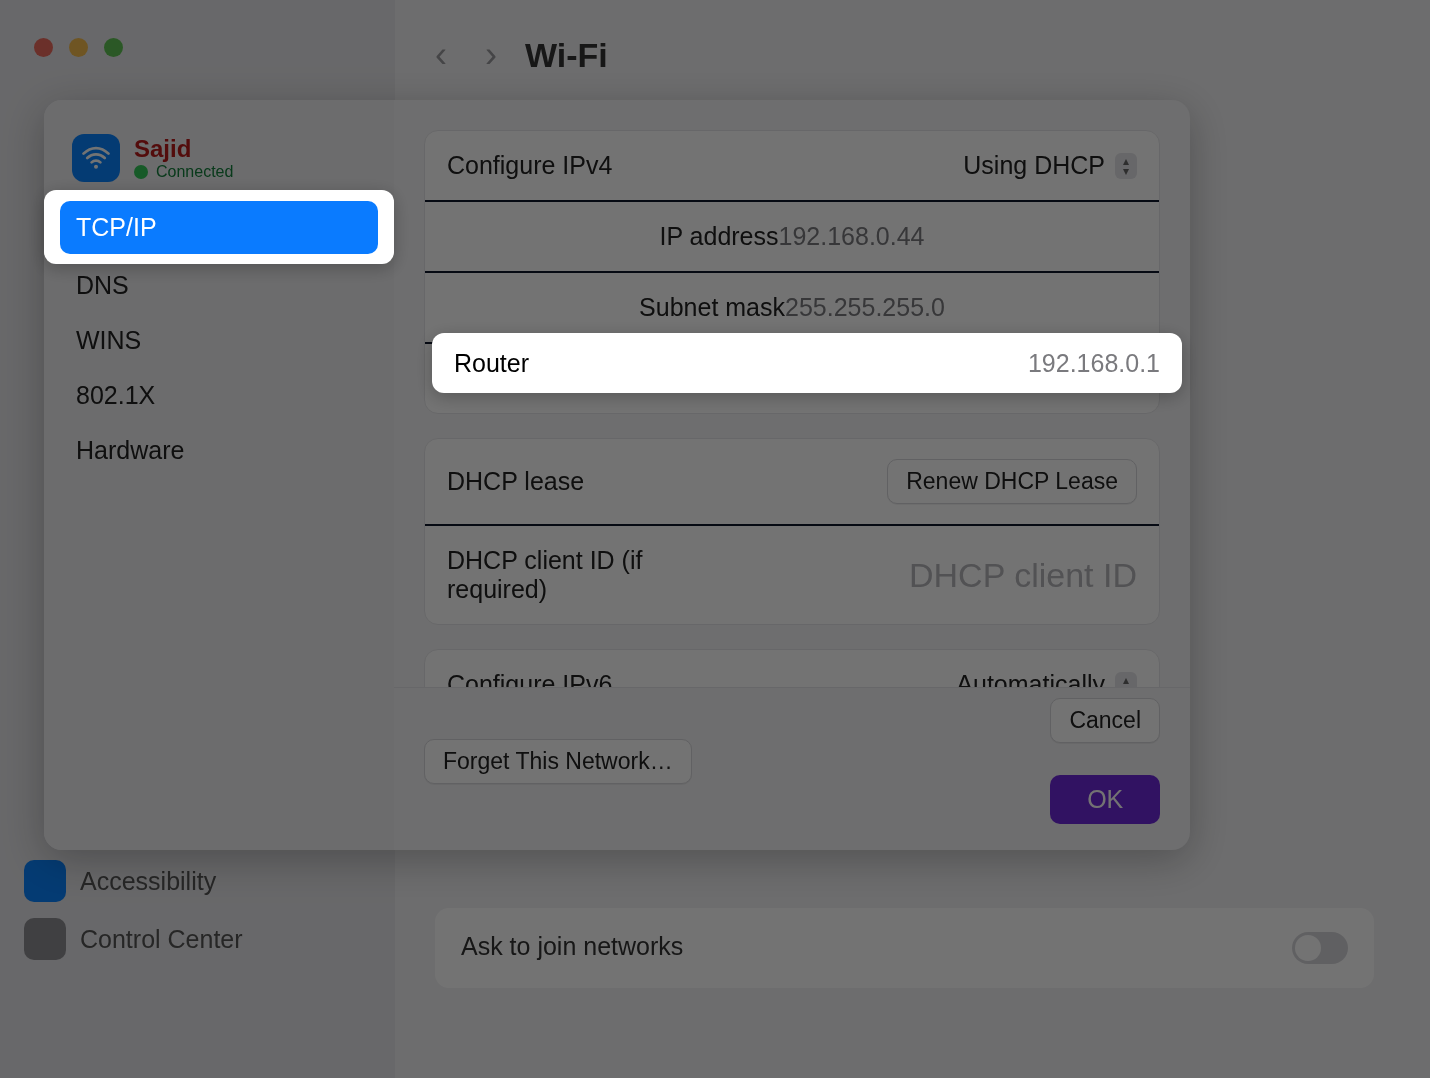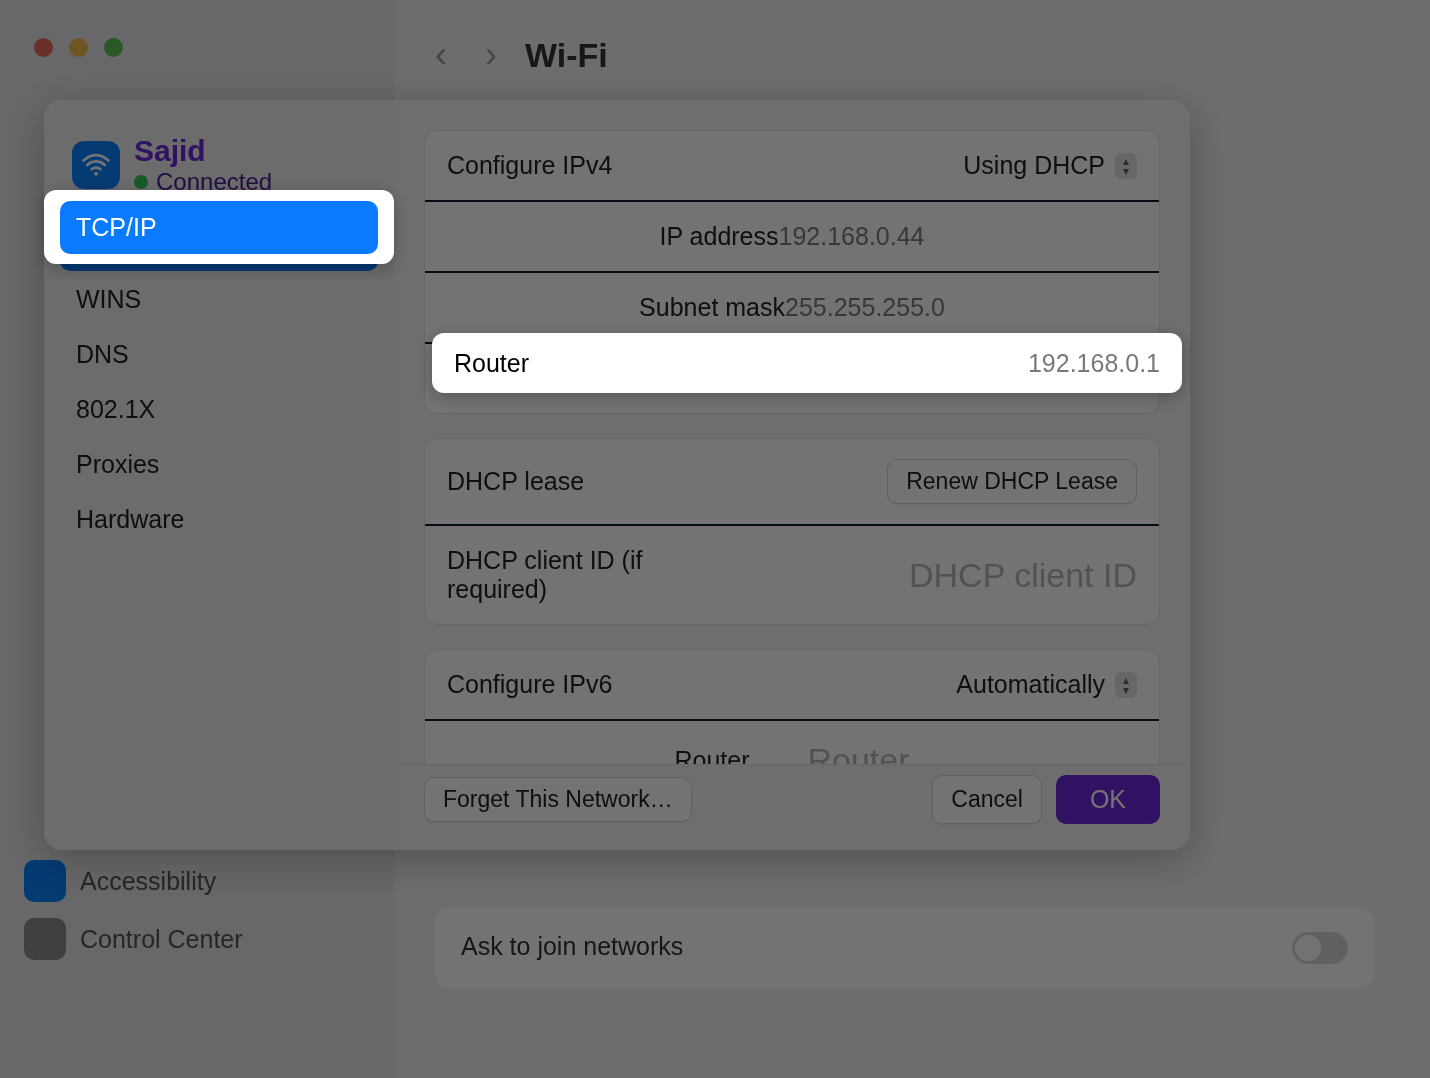--- a/index.html
+++ b/index.html
@@ -24,42 +24,42 @@
 
 .bg-row { margin-left:40px; margin-right:40px; background:#fff; border-radius:14px; padding:24px 26px; display:flex; justify-content:space-between; font-size:25px; color:#333; }
 .bg-area { position:absolute; top:908px; left:0; right:16px; }
 
 
 .sheet { position:absolute; top:100px; left:44px; width:1146px; height:750px; background:#f3f3f5; border-radius:18px; box-shadow:0 10px 40px rgba(0,0,0,.25); display:flex; overflow:hidden; }
 
 .sheet-side { width:350px; background:#efeff1; padding:24px 16px; }
 .net-header{ display:flex; align-items:center; gap:14px; padding:10px 12px 18px 12px; }
 .net-header .wifi-ic{ width:48px; height:48px; border-radius:12px; background:#0a84ff; display:flex; align-items:center; justify-content:center; }
-.net-header .nm{ font-size:30px; font-weight:600; color:#6d28d9; }
-.net-header .status{ display:flex; align-items:center; gap:8px; font-size:24px; color:#4c1d95; }
+.net-header .nm{ font-size:24px; font-weight:600; color:#b91c1c; }
+.net-header .status{ display:flex; align-items:center; gap:8px; font-size:16px; color:#15803d; }
 .net-header .status::before{ content:""; width:14px; height:14px; border-radius:50%; background:#34c759; display:inline-block; }
 
 .tabs { display:flex; flex-direction:column; gap:2px; margin-top:4px; }
 .tab { padding:12px 16px; border-radius:10px; font-size:25px; color:#222; cursor:pointer; }
 .tab.selected{ background:#0a7bff; color:#fff; }
 
 .sheet-main{ flex:1; display:flex; flex-direction:column; padding:30px 30px 24px 30px; gap:24px; overflow:auto; }
 .group{ background:#fff; border:1px solid #e5e5e8; border-radius:14px; }
 .row{ display:flex; align-items:center; justify-content:space-between; padding:20px 22px; font-size:25px; }
 .row + .row{ border-top:2px solid #0f172a;justify-content:center; }
 .row .label{ color:#222; }
 .row .value{ color:#7a7a7e; }
 .select{ display:flex; align-items:center; gap:10px; color:#222; }
 .stepper{ width:22px; height:26px; background:#e4e4e8; border-radius:6px; display:flex; flex-direction:column; align-items:center; justify-content:center; font-size:12px; line-height:10px; color:#666; }
 .pill-btn{ background:#fff; border:1px solid #d7d7db; border-radius:10px; padding:8px 18px; font-size:23px; color:#222; cursor:pointer; box-shadow:0 1px 0 rgba(0,0,0,.05);}
 .input{ border:none; outline:none; text-align:right; font-size:34px; color:#222; background:transparent; }
 .input::placeholder{ color:#b5b5ba; }
 
 .footer{ display:flex; align-items:center; justify-content:space-between; padding:10px 30px 26px 30px; border-top:1px solid #e4e4e8; }
-.footer .right{ display:flex; gap:14px; }
+.footer .right{ display:flex; gap:32px;flex-direction:column; }
 .primary{ background:#6d28d9; color:#fff; border:none; border-radius:10px; padding:10px 34px; font-size:25px; cursor:pointer;}
 .hi{ position:absolute; background:#fff; border-radius:12px; box-shadow:0 4px 18px rgba(0,0,0,.25); pointer-events:none; }
 
 .hi1{ top:190px; left:44px; width:350px; height:74px; display:flex; align-items:center; padding:0 16px;}
 .hi1 .inner{ width:100%; background:#0a7bff; color:#fff; border-radius:10px; padding:12px 16px; font-size:25px;}
 
 .hi2{ top:333px; left:432px; width:750px; height:60px; display:flex; align-items:center; justify-content:space-between; padding:0 22px; font-size:25px;}
 .hi2 .v{ color:#7a7a7e; }
 
 
@@ -119,24 +119,23 @@
               <circle cx="12" cy="19" r="1.6" fill="#fff"></circle>
             </svg>
         </div>
         <div>
           <div class="nm">Sajid</div>
           <div class="status">Connected</div>
         </div>
       </div>
       <div class="tabs">
         <div class="tab selected">TCP/IP</div>
+        <div class="tab">DNS</div>
         <div class="tab">WINS</div>
-        <div class="tab">DNS</div>
         <div class="tab">802.1X</div>
-        <div class="tab">Proxies</div>
         <div class="tab">Hardware</div>
       </div>
     </div>
 
     <div style="flex:1;display:flex;flex-direction:column;">
     <div class="sheet-main">
       <div class="group">
         <div class="row">
           <span class="label">Configure IPv4</span>
           <span class="select">

